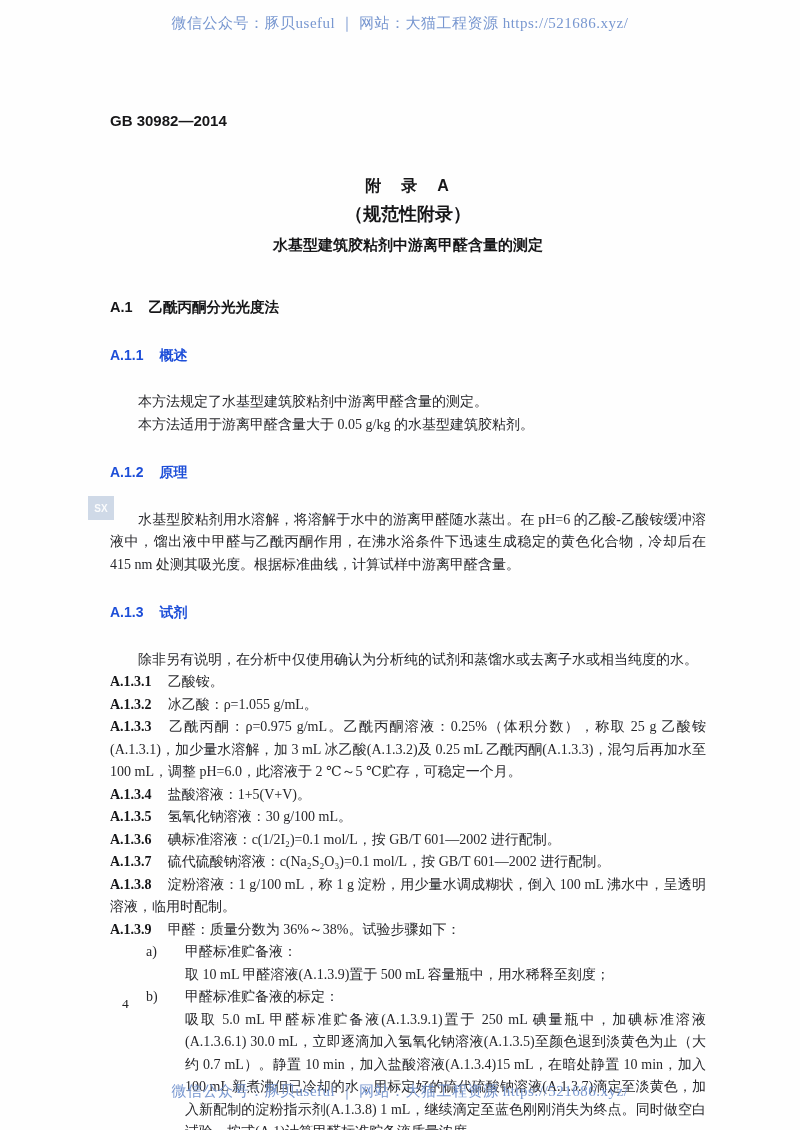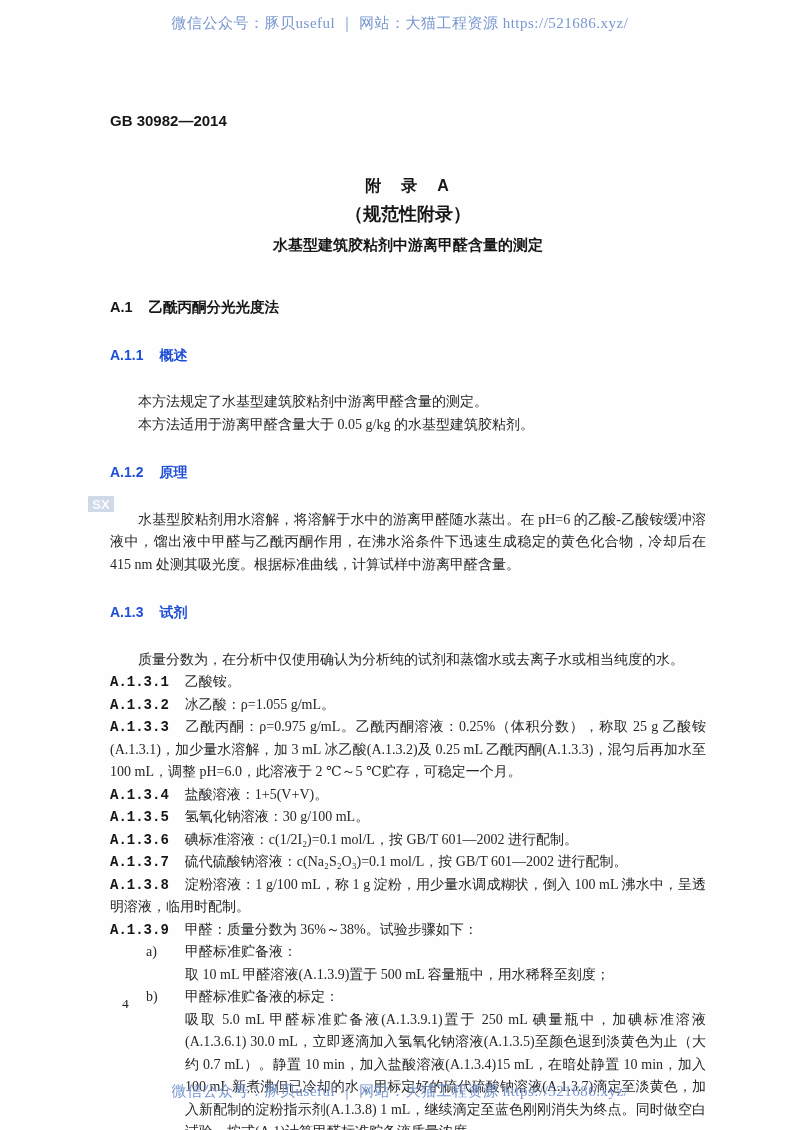--- a/index.html
+++ b/index.html
@@ -46,38 +46,38 @@
   .h3{
     margin:25px 0 25px 0;
     font-family:"Liberation Sans","DejaVu Sans",sans-serif;
     font-weight:bold;font-size:14px;color:#1d4ed8;
   }
   .hnum{margin-right:16px;}
   p{margin:0;text-align:justify;}
   .indent{text-indent:2em;}
   .clause{text-align:justify;}
   .cnum{
-    font-family:Liberation Mono, monospace;
+    font-family:Liberation Serif, serif;
     font-weight:bold;color:#161618;margin-right:16px;
   }
   .abc-item{display:flex;margin-left:36px;}
   .abc-label{flex:0 0 39px;}
   .abc-body{flex:1 1 auto;min-width:0;}
   .abc-body p{text-align:justify;}
   .page-number{
     position:absolute;left:122px;top:996px;
     font-size:13.5px;color:#222;
   }
   .sticker{
     position:absolute;left:88px;top:496px;
-    width:26px;height:16px;border-radius:0;
+    width:26px;height:24px;border-radius:0;
     background:rgba(150,172,205,0.45);
     color:rgba(255,255,255,0.9);
     font-family:"Liberation Sans","DejaVu Sans",sans-serif;
-    font-weight:bold;font-size:13px;
+    font-weight:bold;font-size:10px;
     display:flex;align-items:center;justify-content:center;
   }
 </style>
 </head>
 <body>
 
 <div class="page">
 
   <div class="watermark top">微信公众号：豚贝useful ｜ 网站：大猫工程资源 https://521686.xyz/</div>
 
@@ -104,21 +104,21 @@
     <p class="indent">本方法适用于游离甲醛含量大于 0.05 g/kg 的水基型建筑胶粘剂。</p>
 
     <div class="h3">
       <span class="hnum">A.1.2</span><span>原理</span>
     </div>
     <p class="indent">水基型胶粘剂用水溶解，将溶解于水中的游离甲醛随水蒸出。在 pH=6 的乙酸-乙酸铵缓冲溶液中，馏出液中甲醛与乙酰丙酮作用，在沸水浴条件下迅速生成稳定的黄色化合物，冷却后在 415 nm 处测其吸光度。根据标准曲线，计算试样中游离甲醛含量。</p>
 
     <div class="h3">
       <span class="hnum">A.1.3</span><span>试剂</span>
     </div>
-    <p class="indent">质量分数为，在分析中仅使用确认为分析纯的试剂和蒸馏水或去离子水或相当纯度的水。</p>
+    <p class="indent">除非另有说明，在分析中仅使用确认为分析纯的试剂和蒸馏水或去离子水或相当纯度的水。</p>
 
     <p class="clause">
       <span class="cnum">A.1.3.1</span><span>乙酸铵。</span>
     </p>
     <p class="clause">
       <span class="cnum">A.1.3.2</span><span>冰乙酸：ρ=1.055 g/mL。</span>
     </p>
     <p class="clause">
       <span class="cnum">A.1.3.3</span><span>乙酰丙酮：ρ=0.975 g/mL。乙酰丙酮溶液：0.25%（体积分数），称取 25 g 乙酸铵(A.1.3.1)，加少量水溶解，加 3 mL 冰乙酸(A.1.3.2)及 0.25 mL 乙酰丙酮(A.1.3.3)，混匀后再加水至 100 mL，调整 pH=6.0，此溶液于 2 ℃～5 ℃贮存，可稳定一个月。</span>
     </p>

